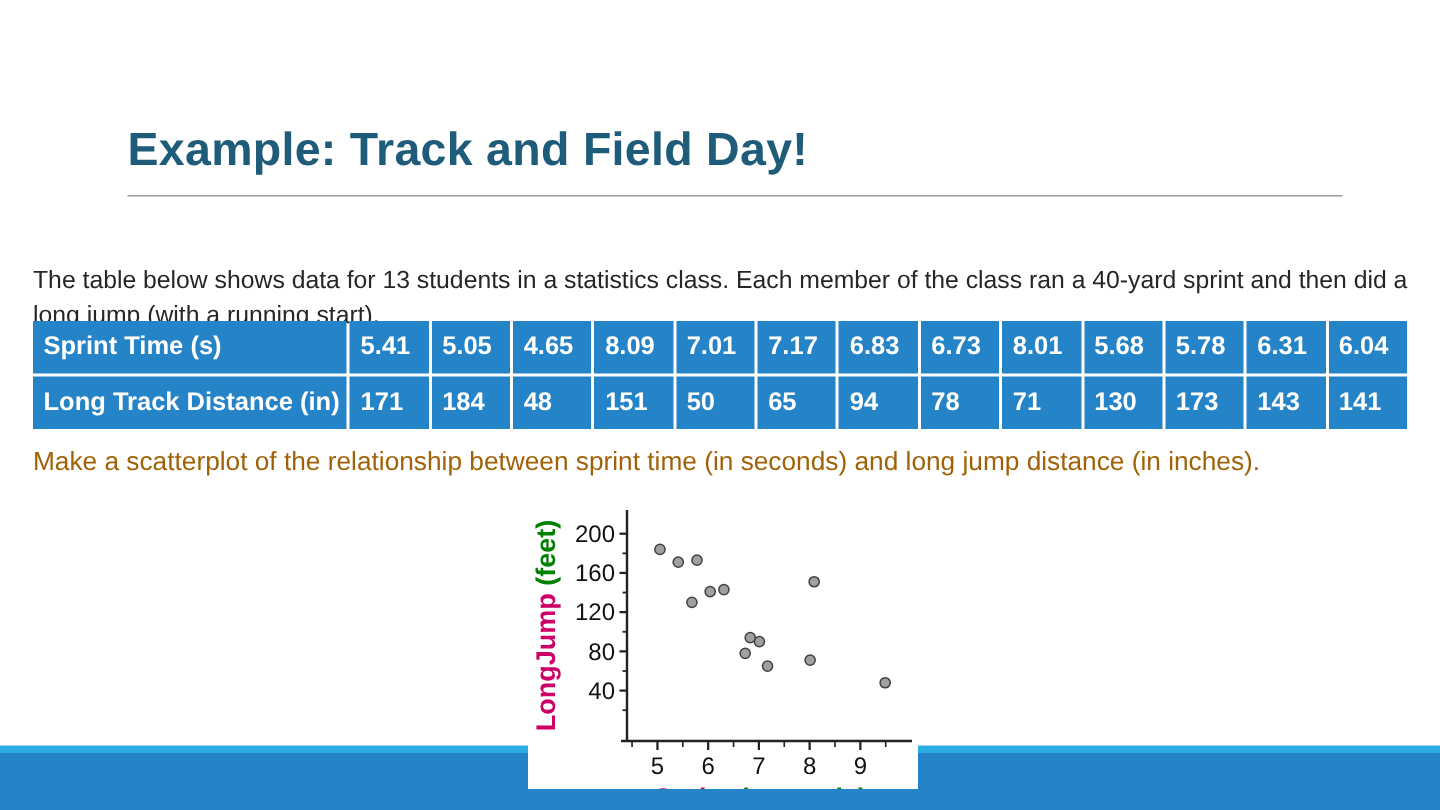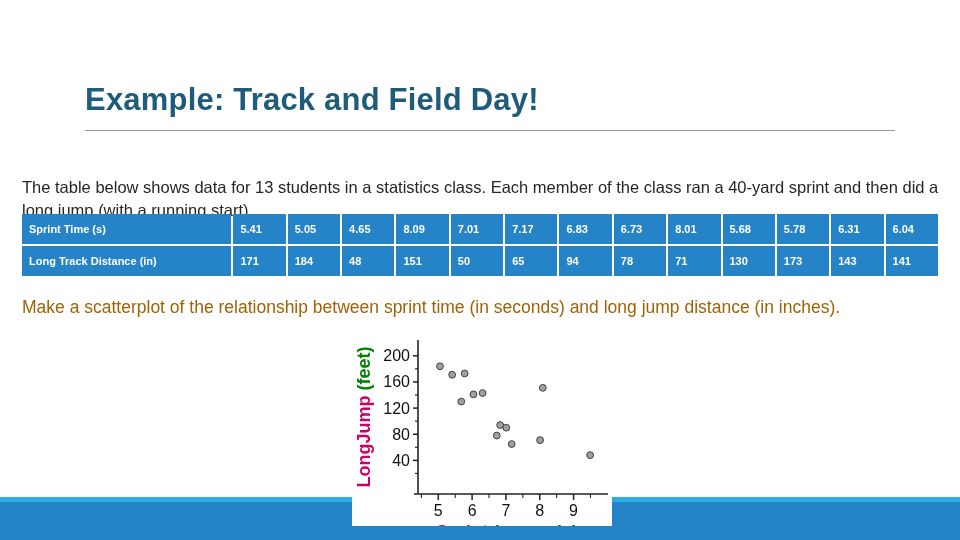--- a/index.html
+++ b/index.html
@@ -48,21 +48,21 @@
     position: absolute;
     left: 20px; top: 212px;
     width: 920px;
     border-collapse: separate;
     border-spacing: 2px 2px;
     table-layout: fixed;
   }
   #data-table td {
     background: #2583C7;
     color: #ffffff;
-    font-size: 11px;
+    font-size: 17px;
     font-weight: bold;
     padding: 7px 6px 8px 7px;
     height: 30px;
     vertical-align: middle;
     white-space: nowrap;
     overflow: hidden;
   }
   #data-table td.rowhead { width: 176px; }
   #data-table td.val { width: 44px; }
 

